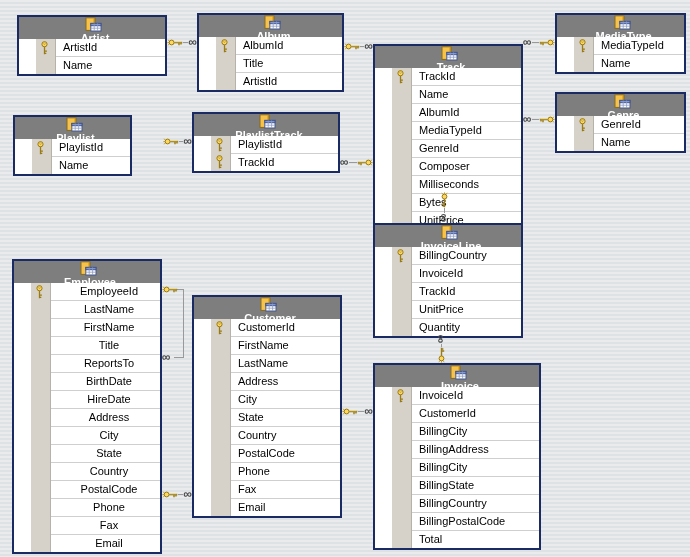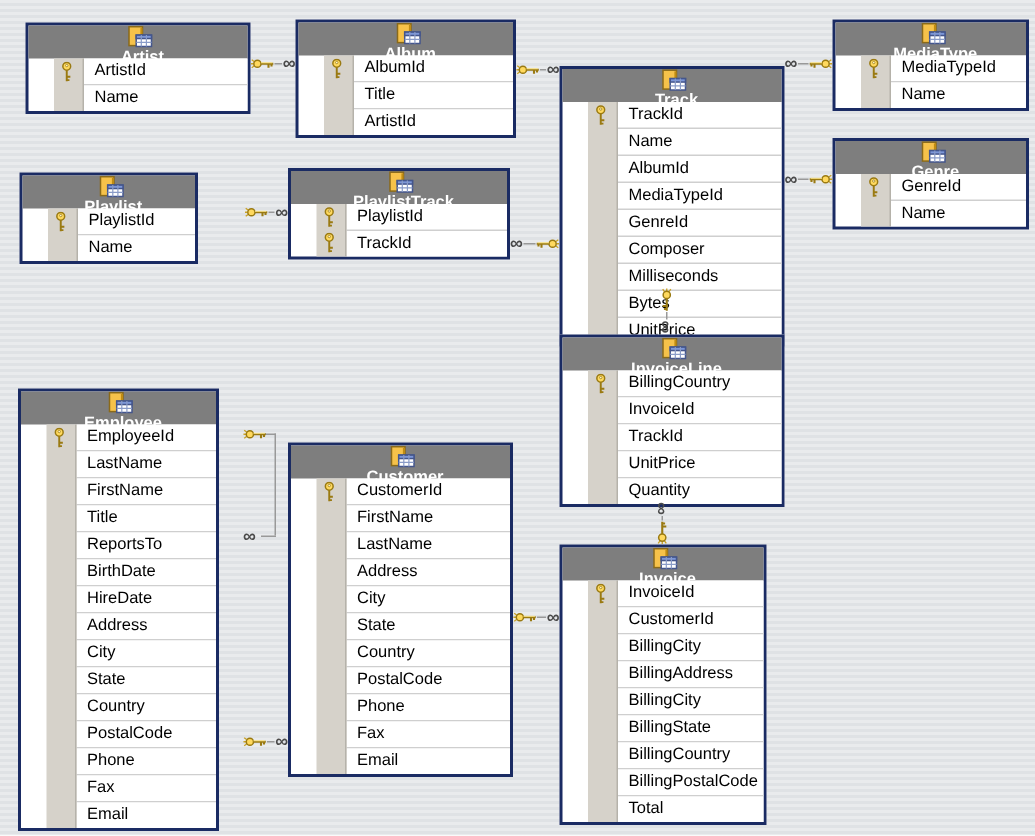--- a/index.html
+++ b/index.html
@@ -303,21 +303,21 @@
         </div>
         <div class="rows">
           <div class="row">BillingCountry</div>
           <div class="row">InvoiceId</div>
           <div class="row">TrackId</div>
           <div class="row">UnitPrice</div>
           <div class="row">Quantity</div>
         </div>
       </div>
     </div>
-    <div class="tbl" style="left: 373px; top: 363px; width: 138px;">
+    <div class="tbl" style="left: 373px; top: 363px; width: 168px;">
       <div class="tbl-hd">
         <span class="ticon">
           <svg width="17" height="15" viewBox="0 0 17 15">
             <rect x="1" y="0.8" width="9" height="12.6" fill="#f6c24a" stroke="#8a6a1a" stroke-width="1"></rect>
             <rect x="8.6" y="1.6" width="1.4" height="11.8" fill="#c08c12"></rect>
             <rect x="5.8" y="6.4" width="10.2" height="7.6" fill="#ffffff" stroke="#44568c" stroke-width="1"></rect>
             <rect x="5.8" y="6.4" width="10.2" height="2.3" fill="#7c96d8" stroke="#44568c" stroke-width="1"></rect>
             <path d="M9.2 6.4 V14 M12.6 6.4 V14 M5.8 11.2 H16" stroke="#8a9cc8" stroke-width="0.8"></path>
           </svg>
         </span>
@@ -342,21 +342,21 @@
           <div class="row">BillingCity</div>
           <div class="row">BillingAddress</div>
           <div class="row">BillingCity</div>
           <div class="row">BillingState</div>
           <div class="row">BillingCountry</div>
           <div class="row">BillingPostalCode</div>
           <div class="row">Total</div>
         </div>
       </div>
     </div>
-    <div class="tbl" style="left: 12px; top: 259px; width: 134px;">
+    <div class="tbl" style="left: 12px; top: 259px; width: 150px; text-align: center;">
       <div class="tbl-hd">
         <span class="ticon">
           <svg width="17" height="15" viewBox="0 0 17 15">
             <rect x="1" y="0.8" width="9" height="12.6" fill="#f6c24a" stroke="#8a6a1a" stroke-width="1"></rect>
             <rect x="8.6" y="1.6" width="1.4" height="11.8" fill="#c08c12"></rect>
             <rect x="5.8" y="6.4" width="10.2" height="7.6" fill="#ffffff" stroke="#44568c" stroke-width="1"></rect>
             <rect x="5.8" y="6.4" width="10.2" height="2.3" fill="#7c96d8" stroke="#44568c" stroke-width="1"></rect>
             <path d="M9.2 6.4 V14 M12.6 6.4 V14 M5.8 11.2 H16" stroke="#8a9cc8" stroke-width="0.8"></path>
           </svg>
         </span>

